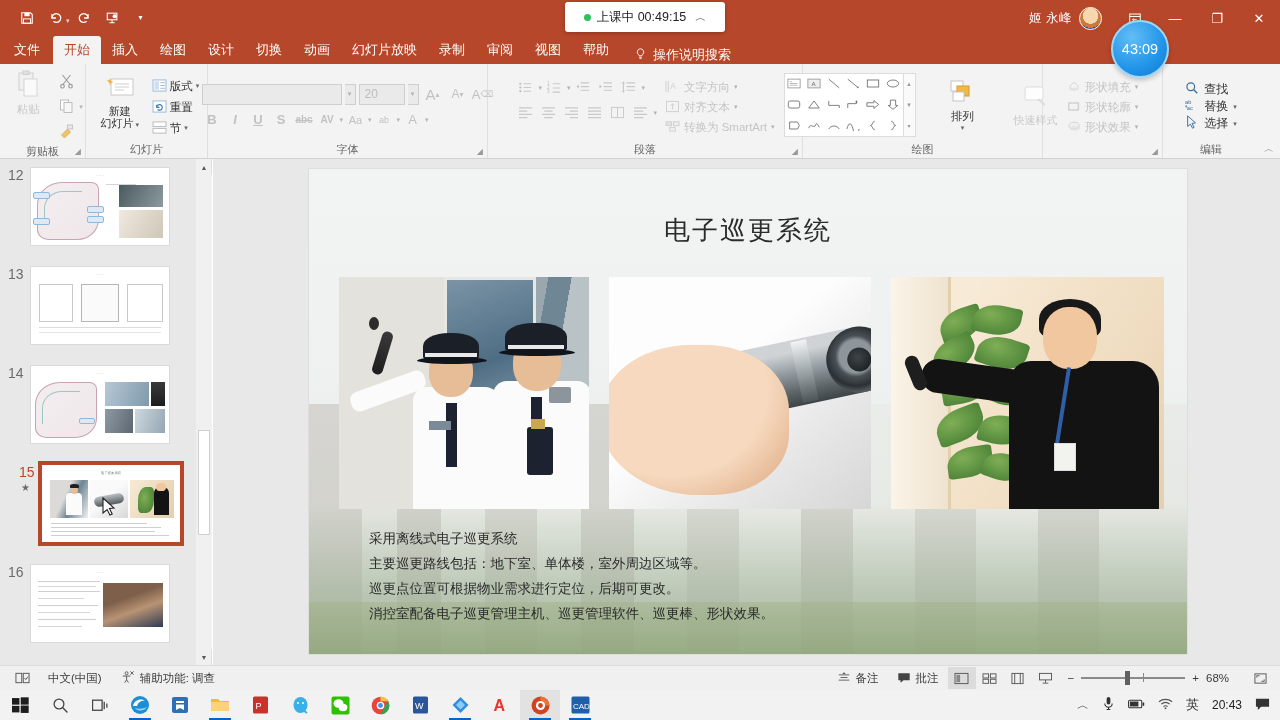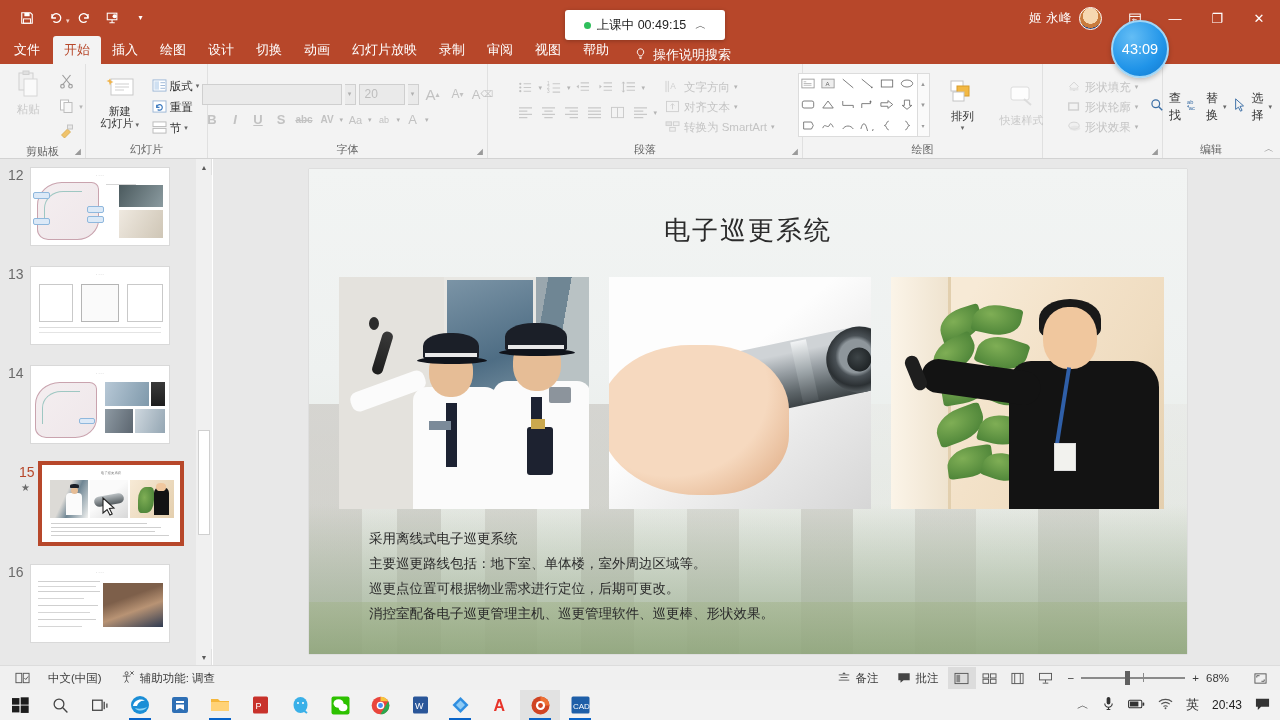--- a/index.html
+++ b/index.html
@@ -25,21 +25,20 @@
   .title-center {
     position: absolute; left: 0; right: 0; top: 0; height: 36px;
     display: flex; align-items: center; justify-content: center;
     color: #f6ddd6; font-size: 13px; pointer-events: none;
   }
   .class-pill {
     position: absolute; left: 565px; top: 2px; width: 160px; height: 30px;
     background: #fff; border-radius: 3px; display: flex; align-items: center;
     justify-content: center; gap: 6px; box-shadow: 0 1px 4px rgba(0,0,0,.25);
     z-index: 40;
-    margin-top: 8px;
   }
   .class-dot { width: 7px; height: 7px; border-radius: 50%; background: #2fbf5c; }
   .class-txt { font-size: 12.5px; color: #222; white-space: nowrap; }
   .class-chev { font-size: 11px; color: #444; margin-left: 3px; }
   .title-right {
     position: absolute; right: 0; top: 0; height: 36px;
     display: flex; align-items: center; gap: 0;
   }
   .user-name { color: #fff; font-size: 12.5px; margin-right: 7px; letter-spacing: .5px;}
   .avatar {
@@ -128,35 +127,35 @@
   .grp-para { width: 315px; }
   .para-inner { display:flex; gap: 8px; padding-top: 5px; }
   .para-left { display:flex; flex-direction: column; gap: 5px; }
   .para-line { display:flex; align-items:center; gap:2px; }
   .pbtn { width: 21px; height: 20px; display:flex; align-items:center; justify-content:center; }
   .para-right { display:flex; flex-direction: column; gap: 5px; padding-top: 2px;}
   .prow { display:flex; align-items:center; gap: 4px; font-size: 11.5px; color: #c4c4c4; }
 
   
   .grp-draw { width: 240px; }
-  .draw-inner { display: flex; align-items: center; gap: 7px; padding-top: 3px; }
+  .draw-inner { display: flex; align-items: center; gap: 21px; padding-top: 3px; }
   .shape-gal { width: 120px; height: 64px; border: 1px solid #dcdcdc; background: #fff;
                display: grid; grid-template-columns: repeat(6, 1fr); grid-template-rows: repeat(3, 1fr);
                align-items: center; justify-items: center; }
   .shape-scroll { width: 12px; height: 64px; display:flex; flex-direction: column;
                   border: 1px solid #dcdcdc; border-left:0; background:#fafafa;}
   .ss { flex:1; display:flex; align-items:center; justify-content:center; font-size:6px; color:#9a9a9a;}
 
   
   .grp-shapefx { width: 120px; }
   .shapefx-inner { display:flex; flex-direction: column; gap: 5px; padding-top: 7px;}
 
   
   .grp-edit { width: 96px; }
-  .edit-inner { display:flex; flex-direction: row; gap: 6px; padding-top: 6px;}
+  .edit-inner { display:flex; flex-direction: column; padding-top: 6px;}
   .erow { display:flex; align-items:center; gap: 5px; font-size: 12px; color: #333; }
   .collapse-ribbon { position: absolute; right: 6px; bottom: 2px; font-size: 10px; color: #777; }
 
   
   .thumbpane {
     position: absolute; left: 0; top: 159px; width: 196px; height: 506px;
     background: #e8e8e8; overflow: hidden;
   }
   .thumb-row { position: absolute; display: flex; align-items: flex-start; }
   .thumb-num { width: 30px; text-align: left; padding-left: 8px; font-size: 14px; color: #6b6b6b; }

